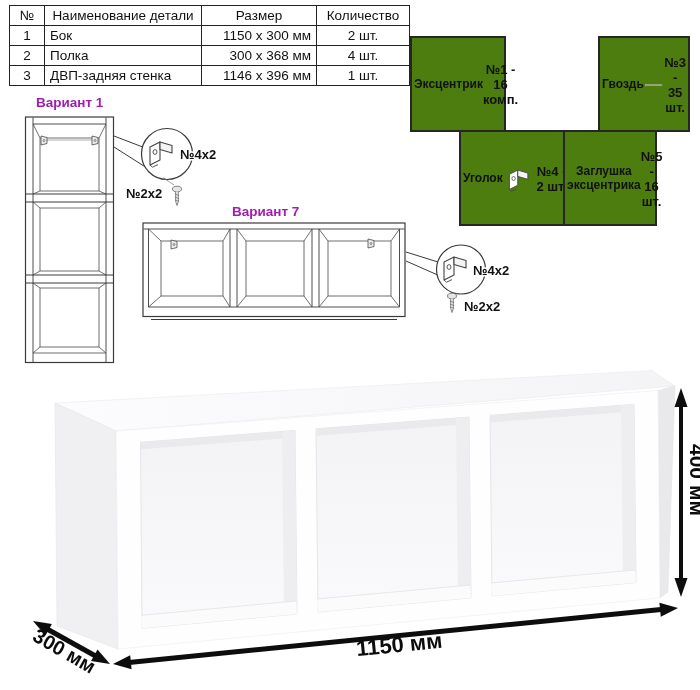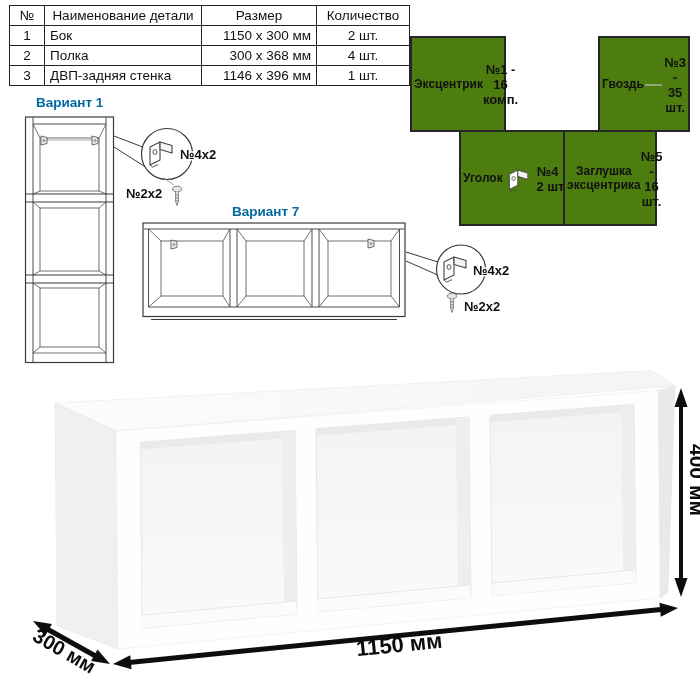--- a/index.html
+++ b/index.html
@@ -23,21 +23,21 @@
       padding:4px 2px 3px 2px;text-align:center;}
   .hw-c1{left:0;top:0;width:96px;height:96px;}
   .hw-c2{left:94px;top:0;width:96px;height:96px;}
   .hw-c3{left:188px;top:0;width:92px;height:96px;}
   .hw-c4{left:49px;top:94px;width:112px;height:96px;}
   .hw-c5{left:141px;top:94px;width:94px;height:96px;margin-left:12px;}
   .hw-title{font-weight:bold;font-size:12px;line-height:1.15;}
   .hw-count{font-weight:bold;font-size:13px;}
 
   
-  .v-title{position:absolute;font-weight:bold;font-size:13.5px;color:#0369a1;}
+  .v-title{position:absolute;font-weight:bold;font-size:13.5px;color:#a21caf;}
   .v1-title{left:36px;top:95px;}
   .v2-title{left:232px;top:204px;}
 
   .abs{position:absolute;}
   svg text{font-family:"Liberation Sans",sans-serif;}
   .callout-label{font-size:13px;font-weight:bold;fill:#111;paint-order:stroke;stroke:#fff;stroke-width:3px;}
   .dim-label{font-weight:bold;fill:#0c0c0c;}
 </style>
 </head>
 <body>

